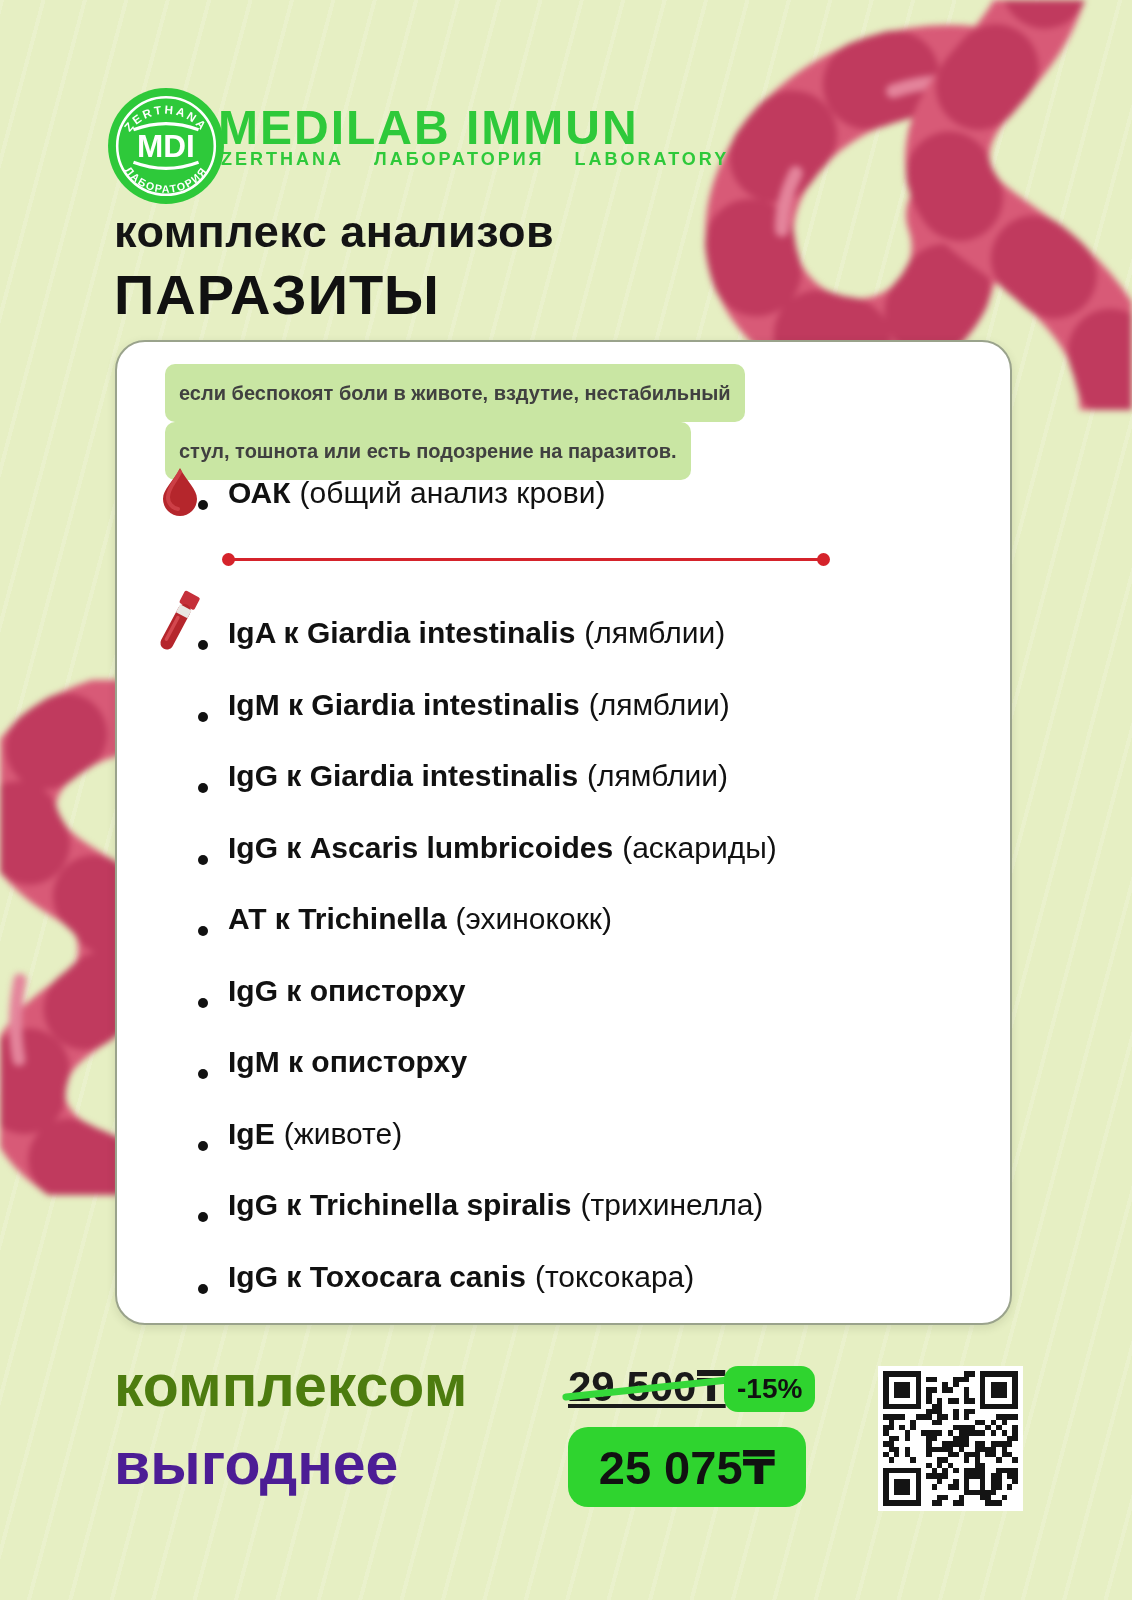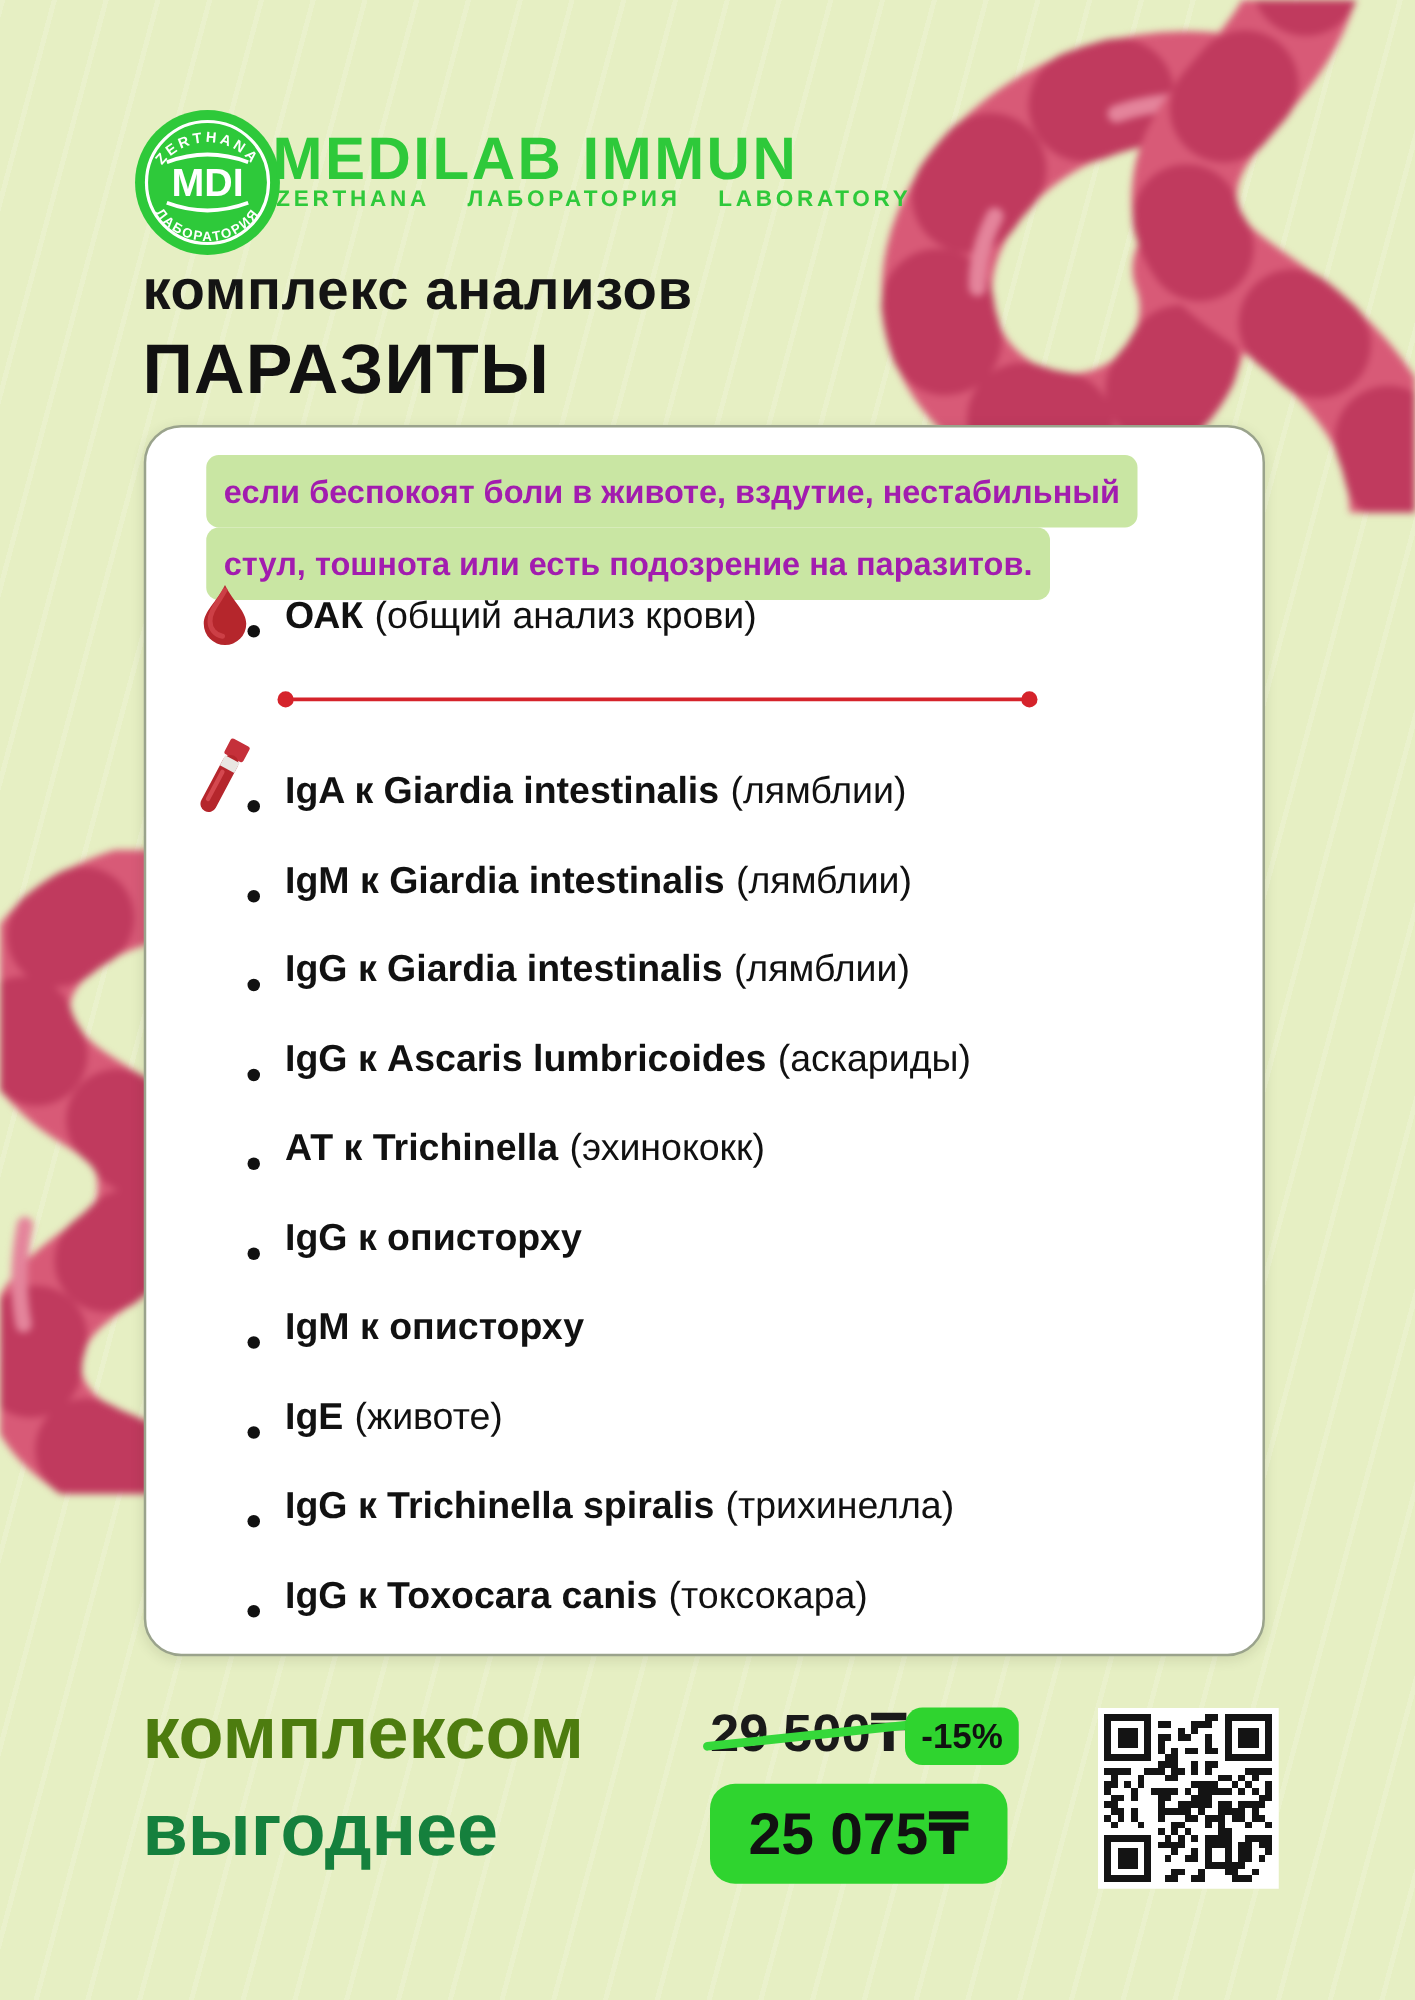--- a/index.html
+++ b/index.html
@@ -32,40 +32,40 @@
 
   
   .card {
     position:absolute; left:115px; top:340px; width:897px; height:985px; z-index:2;
     background:#ffffff; border:2px solid #9aa38c; border-radius:30px;
     box-shadow:0 3px 10px rgba(40,50,20,.12);
   }
   .intro { position:absolute; left:48px; top:22px; line-height:48px; }
   .intro span {
     display:inline-block; background:#c9e6a3; border-radius:10px;
-    padding:5px 14px; font-size:26px; font-weight:700; color:#a21caf;
+    padding:5px 14px; font-size:20px; font-weight:700; color:#404040;
     margin-bottom:0px;
   }
   .list-row { position:absolute; left:81px; height:36px; display:flex; align-items:flex-end; white-space:nowrap; }
   .bullet { width:10px; height:10px; border-radius:50%; background:#111; margin-right:20px; flex:none; }
   .t-bold { font-size:30px; font-weight:800; color:#111; }
   .t-norm { font-size:30px; font-weight:400; color:#111; margin-left:9px; }
   .t-norm:empty { margin-left:0; }
   .icon-slot { position:absolute; }
   .divider { position:absolute; left:105px; top:211px; width:608px; height:13px; }
   .divider .line { position:absolute; left:5px; right:5px; top:5px; height:3px; background:#d5232b; }
   .divider .dot { position:absolute; top:0; width:13px; height:13px; border-radius:50%; background:#d5232b; }
   .divider .dot.left { left:0; } .divider .dot.right { right:0; }
 
   
   .promo-1 { position:absolute; left:114px; top:1352px; z-index:3; font-size:59px; font-weight:800; color:#4d7c0f; }
-  .promo-2 { position:absolute; left:114px; top:1430px; z-index:3; font-size:59px; font-weight:800; color:#15803d; }
+  .promo-2 { position:absolute; left:114px; top:1430px; z-index:3; font-size:59px; font-weight:800; color:#4c1d95; }
   .old-price {
     position:absolute; left:568px; top:1362px; z-index:3;
-    font-size:42px; font-weight:800; color:#1a1a1a;
+    font-size:42px; font-weight:800; color:#1a1a1a;text-decoration:underline;
   }
   .old-price::after {
     content:""; position:absolute; left:-6px; right:-6px; top:46%; height:7px;
     background:#35d83a; border-radius:4px; transform:rotate(-6deg);
   }
   .discount-badge {
     position:absolute; left:724px; top:1366px; z-index:3;
     background:#2fd42f; border-radius:14px; padding:7px 13px;
     font-size:28px; font-weight:800; color:#111;
   }

